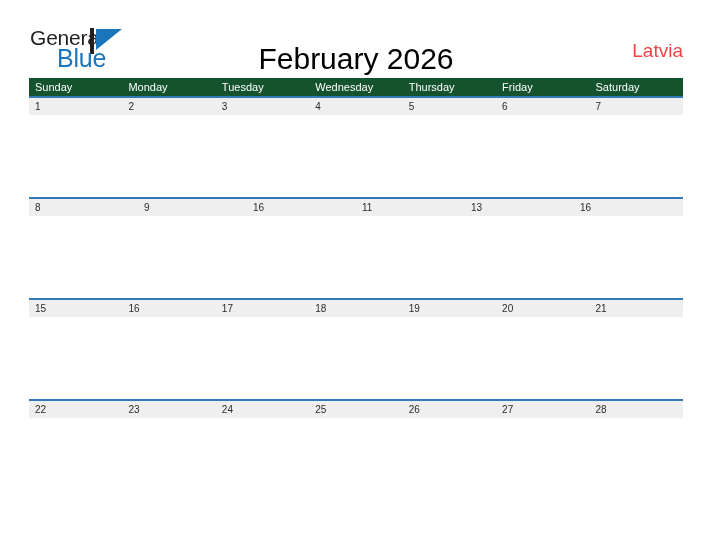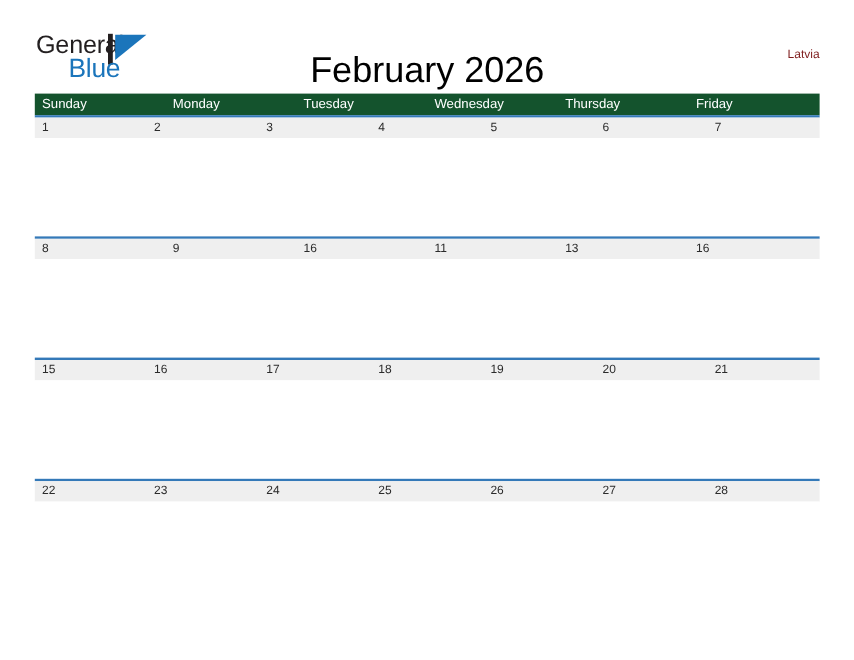--- a/index.html
+++ b/index.html
@@ -45,21 +45,21 @@
     top: 0;
     font-size: 21px;
     color: #231f20;
     letter-spacing: -0.2px;
     font-family: "Liberation Sans", sans-serif;
   }
   .logo-blue {
     position: absolute;
     left: 27px;
     top: 19px;
-    font-size: 22px;
+    font-size: 25px;
     color: #1b75bb;
     letter-spacing: -0.2px;
     font-family: "Liberation Sans", sans-serif;
   }
   .logo-mark {
     position: absolute;
     left: 60px;
     top: 1px;
     width: 34px;
     height: 26px;
@@ -76,22 +76,22 @@
     font-family: "Liberation Sans", sans-serif;
     font-weight: normal;
     margin: 12px;
     letter-spacing: 0px;
   }
 
   .region-label {
     position: absolute;
     right: 29px;
     top: 40px;
-    font-size: 10px;
-    color: #7f1d1d;
+    font-size: 19px;
+    color: #ef4444;
     font-family: "Liberation Sans", sans-serif;
   }
 
   
   .calendar {
     position: absolute;
     left: 29px;
     top: 78px;
     width: 654px;
   }
@@ -179,20 +179,21 @@
 
   <div class="calendar">
 
     <div class="weekday-row">
       <div class="weekday-cell">Sunday</div>
       <div class="weekday-cell">Monday</div>
       <div class="weekday-cell">Tuesday</div>
       <div class="weekday-cell">Wednesday</div>
       <div class="weekday-cell">Thursday</div>
       <div class="weekday-cell">Friday</div>
+      <div class="weekday-cell">Saturday</div>
     </div>
 
     <div class="week-row">
       <div class="date-band">
         <div class="date-cell">1</div>
         <div class="date-cell">2</div>
         <div class="date-cell">3</div>
         <div class="date-cell">4</div>
         <div class="date-cell">5</div>
         <div class="date-cell">6</div>

